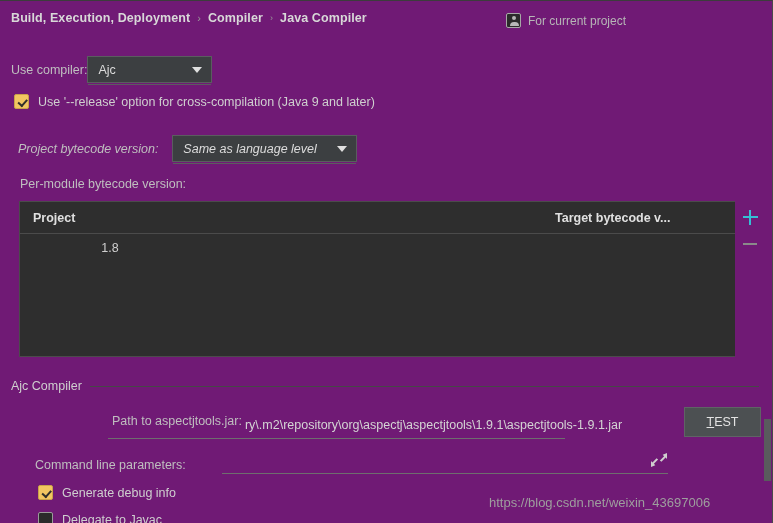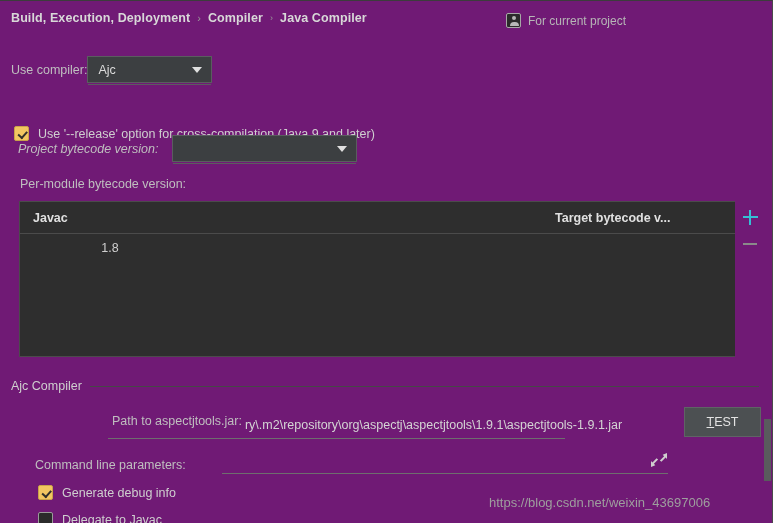--- a/index.html
+++ b/index.html
@@ -113,21 +113,21 @@
     border-left: 2.4px solid #32302b;
     border-bottom: 2.4px solid #32302b;
     transform: rotate(-48deg);
   }
   .cbox.off {
     background: #2b2b2b;
     border: 1px solid #9a9a9a;
   }
   .cb-label { color: #cfcfcf; font-size: 12.5px; white-space: nowrap; }
 
-  #cb-release { position: absolute; left: 14px; top: 93px; margin-top: 32px; }
+  #cb-release { position: absolute; left: 14px; top: 93px; }
   #cb-debug   { position: absolute; left: 38px; top: 484px; }
   #cb-delegate{ position: absolute; left: 38px; top: 511px; }
 
   .row-bytecode {
     position: absolute; left: 18px; top: 134px;
     display: flex; align-items: center; font-style: italic;
   }
   .per-module-label {
     position: absolute; left: 20px; top: 176px;
   }
@@ -325,30 +325,31 @@
   </div>
 
   <div class="cb-row" id="cb-release">
     <span class="cbox on"></span>
     <span class="cb-label">Use '--release' option for cross-compilation (Java 9 and later)</span>
   </div>
 
   <div class="row-bytecode">
     <span class="lbl">Project bytecode version:</span>
     <div class="combo" id="combo-bytecode">
+      <span>Same as language level</span>
       <span class="caret"></span>
       <span class="combo-underline"></span>
     </div>
   </div>
 
   <div class="lbl per-module-label">Per-module bytecode version:</div>
 
   <div class="table-wrap">
     <div class="table-head">
-      <div class="th-module">Javac</div>
+      <div class="th-module">Project</div>
       <div class="th-target">Target bytecode v...</div>
     </div>
     <div class="table-row">
       <div class="td-target">1.8</div>
     </div>
     <div class="tbl-scrollbar"></div>
   </div>
 
   <div class="tbl-btn" id="btn-add">
     <span class="plus-icon"></span>

